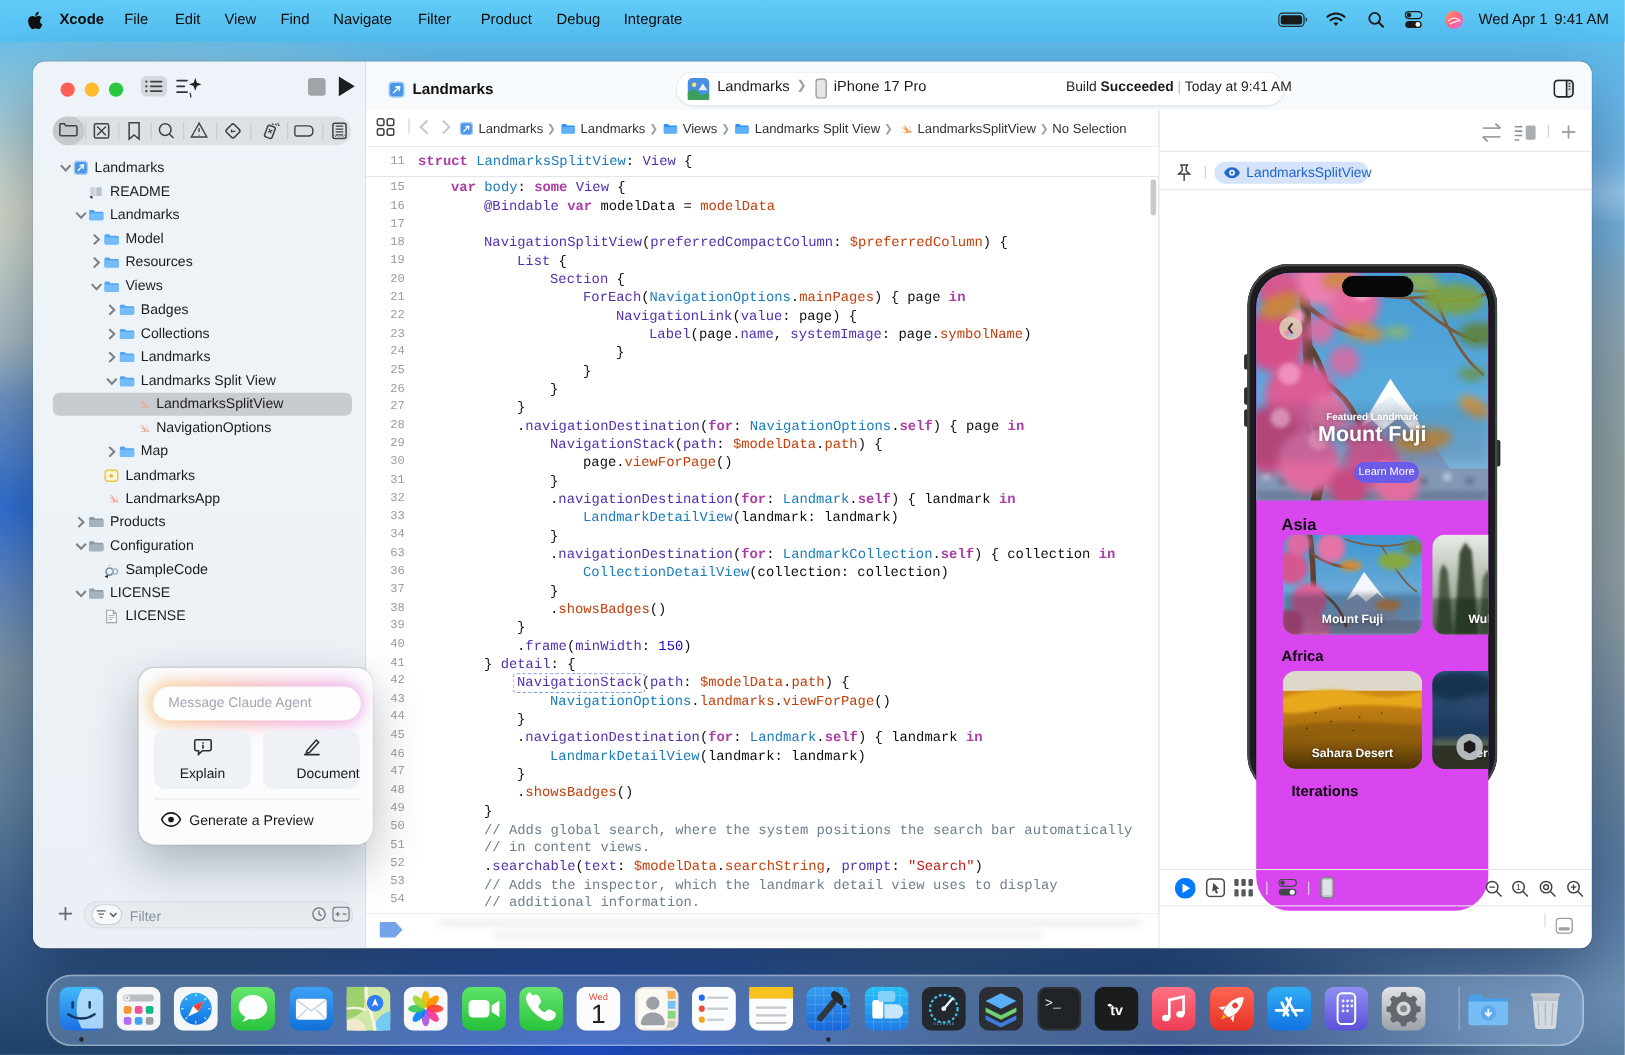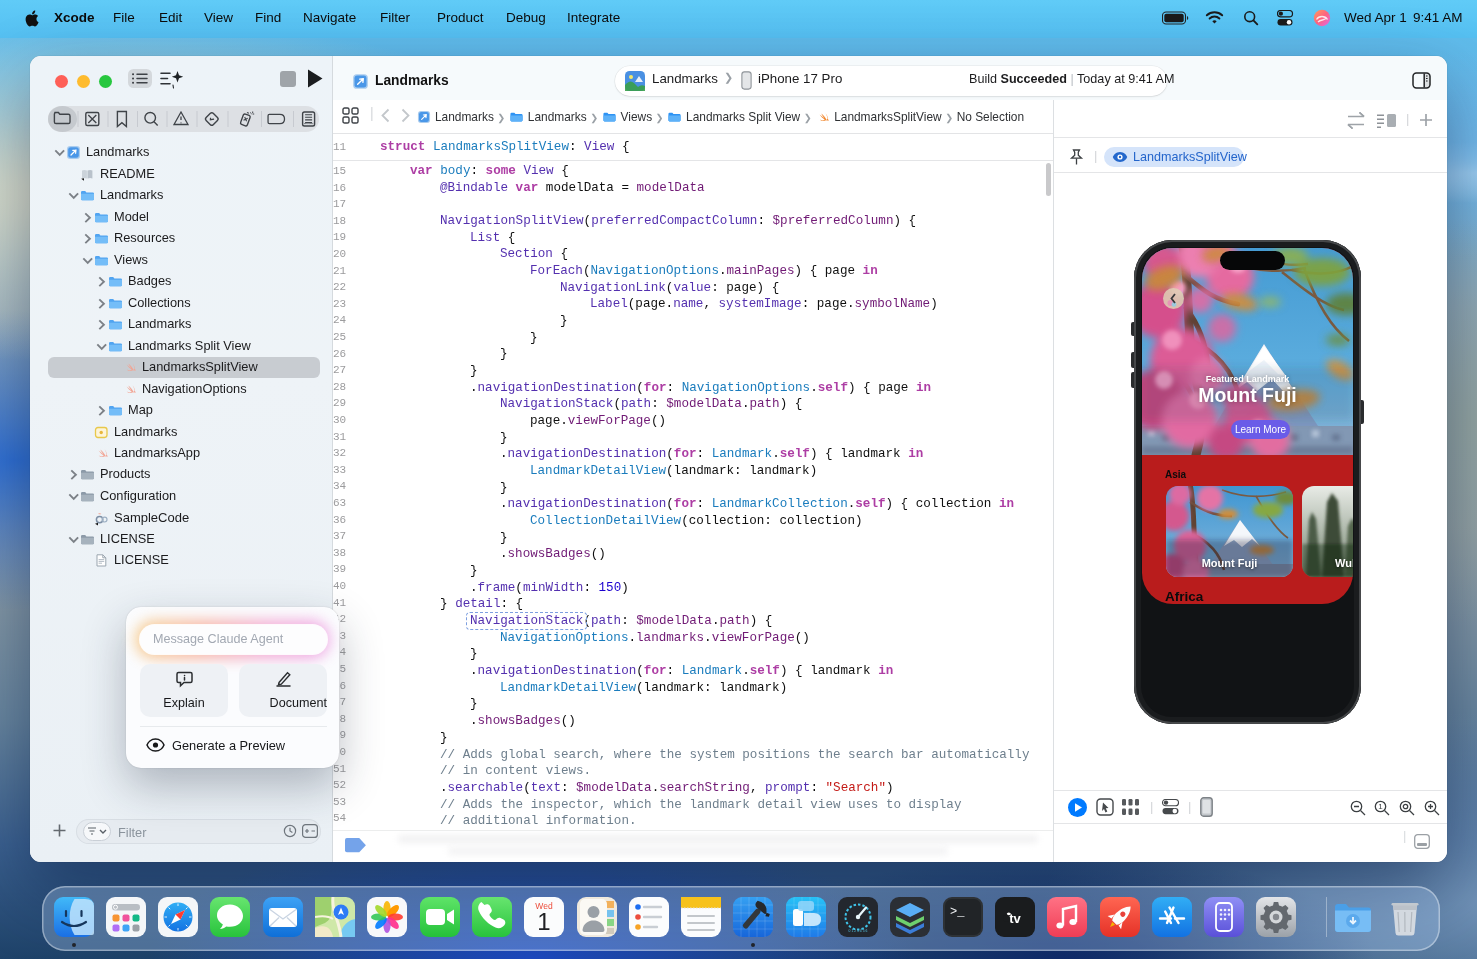--- a/index.html
+++ b/index.html
@@ -27,25 +27,25 @@
     overflow:hidden; }
   #sidebar { position:absolute; left:0; top:0; width:303px; height:806px;
     background:linear-gradient(180deg,#edf3f8 0%, #eef3f7 40%, #eaf0f5 100%); border-right:1px solid #d5dade; }
   .tl { position:absolute; top:19px; width:13px; height:13px; border-radius:50%; }
   #toolbar { position:absolute; left:303px; top:0; width:1114px; height:44px; background:#f6fafc; }
   #jumpbar { position:absolute; left:303px; top:44px; width:720px; height:34px; background:#fff; border-bottom:1px solid #e3e4e6; }
   #editor { position:absolute; left:303px; top:78px; width:720px; height:696px; background:#fff; }
   #canvas { position:absolute; left:1023px; top:44px; width:394px; height:762px; background:#fff; border-left:1px solid #dcdfe2; }
   
   .cl { position:absolute; height:17px; white-space:pre; font-family:"Liberation Mono", monospace; font-size:12.6px; line-height:16.6px; color:#101010; }
-  .ln { position:absolute; width:35px; font-family:"Liberation Mono", monospace; font-size:11px; line-height:16.6px; color:#9b9b9d; }
+  .ln { position:absolute; width:35px; text-align:right; font-family:"Liberation Mono", monospace; font-size:11px; line-height:16.6px; color:#9b9b9d; }
   .k { color:#ad3da4; font-weight:bold; }
   .t { color:#5430af; }
   .p { color:#1a7cbd; }
-  .m { color:#701a75; }
+  .m { color:#c2410c; }
   .num { color:#1c00cf; }
   .str { color:#c41a16; }
   .c  { color:#6e7f8d; }
   
   #dock { position:absolute; left:42px; top:886px; width:1398px; height:65px; border-radius:23px;
     background:rgba(168,198,238,.34); box-shadow: inset 0 0 0 1.5px rgba(255,255,255,.38); }
 </style></head>
 <body>
 <div id="wall"></div>
 <div id="menubar">
@@ -542,21 +542,21 @@
         <circle cx="8" cy="6" r="1.2" fill="#2468cc"></circle>
       </svg>
     <span style="position:absolute;left:79px;top:50px;font-size:12.6px;color:#2465cb">LandmarksSplitView</span>
     <div style="position:absolute;left:0;top:72px;width:394px;height:1px;background:#e4e5e7"></div>
     <div id="phone" style="position:absolute;left:80px;top:140px;width:227px;height:484px">
       <div style="position:absolute;left:-3px;top:82px;width:3px;height:14px;background:#2a2c2e;border-radius:2px 0 0 2px"></div>
       <div style="position:absolute;left:-3px;top:112px;width:3px;height:16px;background:#2a2c2e;border-radius:2px 0 0 2px"></div>
       <div style="position:absolute;left:-3px;top:132px;width:3px;height:16px;background:#2a2c2e;border-radius:2px 0 0 2px"></div>
       <div style="position:absolute;right:-3px;top:160px;width:3px;height:24px;background:#2a2c2e;border-radius:0 2px 2px 0"></div>
       <div style="position:absolute;inset:0;border-radius:38px;background:#111315;box-shadow:inset 0 0 0 2px #46484a, inset 0 0 0 7px #1a1c1e"></div>
-      <div id="screen" style="position:absolute;left:8px;top:8px;width:211px;height:356px;border-radius:31px;background:#b91c1c;overflow:hidden">
+      <div id="screen" style="position:absolute;left:8px;top:8px;width:211px;height:580px;border-radius:31px;background:#d946ef;overflow:hidden">
         <div id="hero" style="position:absolute;left:0;top:0;width:211px;height:207px"><svg width="211" height="207" viewBox="0 0 211 207">
 <defs>
 <linearGradient id="sky" x1="0" y1="0" x2="0" y2="1">
                   <stop offset="0" stop-color="#459bd3"></stop>
                   <stop offset=".6" stop-color="#5cadde"></stop>
                   <stop offset="1" stop-color="#8fb7d6"></stop>
                 </linearGradient>
 <filter id="b4" x="-40%" y="-40%" width="180%" height="180%">
                   <feGaussianBlur stdDeviation="4"></feGaussianBlur>
                 </filter>
@@ -642,21 +642,21 @@
 </svg></div>
         <div style="position:absolute;left:0;top:126px;width:211px;text-align:center;color:#fff;font-size:9px;font-weight:bold;text-shadow:0 0 4px rgba(0,0,0,.4)">Featured Landmark</div>
         <div style="position:absolute;left:0;top:136px;width:211px;text-align:center;color:#fff;font-size:19.5px;font-weight:bold;text-shadow:0 0 5px rgba(0,0,0,.35)">Mount Fuji</div>
         <div style="position:absolute;left:89px;top:172px;width:59px;height:19px;border-radius:9.5px;background:#6a5ce8;color:#fff;font-size:10px;text-align:center;line-height:19px">Learn More</div>
         <div style="position:absolute;left:21px;top:40px;width:21px;height:21px;border-radius:50%;background:rgba(222,208,180,.85)"></div>
         <svg style="position:absolute;left:21px;top:40px" width="21" height="21" viewBox="0 0 21 21">
             <circle cx="7.5" cy="15" r="3" fill="#e88bb8" opacity=".8"></circle>
             <circle cx="11" cy="16.5" r="2.4" fill="#8bd0e8" opacity=".8"></circle>
             <path d="M12 6 L8.5 10.5 L12 15" fill="none" stroke="#3a3a3c" stroke-width="1.8"></path>
           </svg>
-        <div style="position:absolute;left:23px;top:221px;font-size:10px;font-weight:bold;color:#0b0b0c">Asia</div>
+        <div style="position:absolute;left:23px;top:221px;font-size:15px;font-weight:bold;color:#0b0b0c">Asia</div>
         <div id="cardMF" style="position:absolute;left:24px;top:238px;width:127px;height:91px;border-radius:12px;overflow:hidden"><svg width="127" height="91" viewBox="0 0 127 91">
 <defs>
                 <linearGradient id="sky2" x1="0" y1="0" x2="0" y2="1">
                   <stop offset="0" stop-color="#3e96d2"></stop>
                   <stop offset="1" stop-color="#87b9dd"></stop>
                 </linearGradient>
 <filter id="cb" x="-40%" y="-40%" width="180%" height="180%">
                   <feGaussianBlur stdDeviation="2.5"></feGaussianBlur>
                 </filter>
               </defs>

